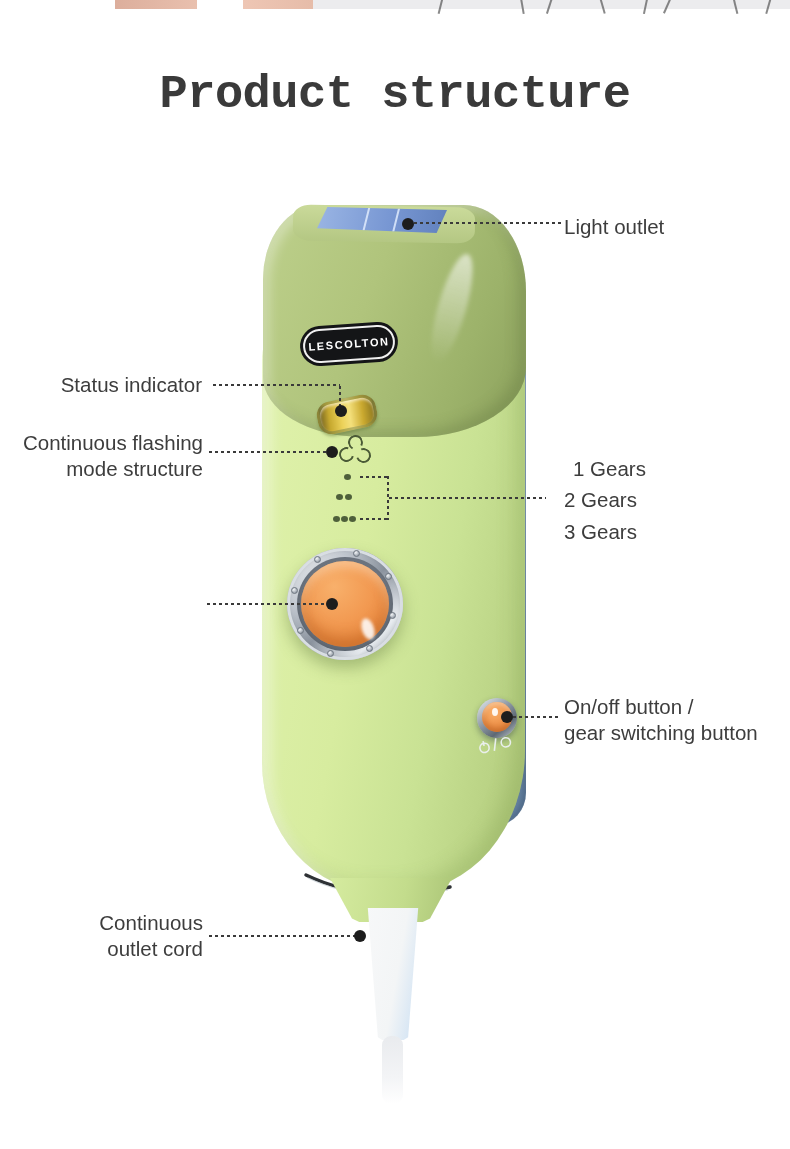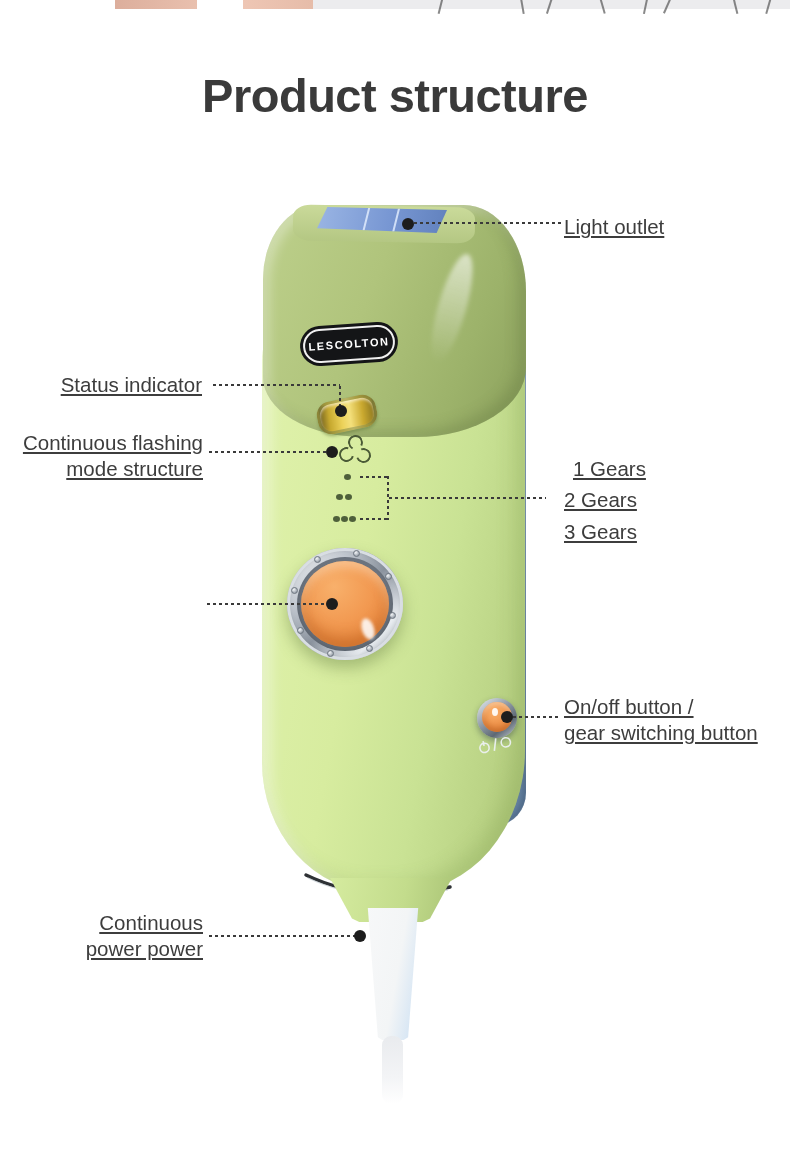--- a/index.html
+++ b/index.html
@@ -13,21 +13,21 @@
   .strip-skin1 { left:115px; top:0; width:82px; height:9px;
     background:linear-gradient(90deg,#dcae9c,#e9c0ae); }
   .strip-skin2 { left:243px; top:0; width:70px; height:9px;
     background:linear-gradient(90deg,#eec6b4,#e6bca9); }
   .strip-gray  { left:313px; top:0; width:477px; height:9px; background:#ececee; }
   .strip-line  { position:absolute; top:-6px; width:1.5px; height:20px;
     background:#4a4a4a; opacity:.65; }
 
   
   .title { left:0; right:0; top:68px; text-align:center;
-    font-size:47px; font-weight:700; color:#3a3a3a; letter-spacing:-.5px; }
+    font-size:47px; font-weight:700; color:#3a3a3a; letter-spacing:-.5px;font-family:Liberation Mono, monospace; }
 
   
   .panel { left:468px; top:289px; width:58px; height:536px;
     border-radius:28px 28px 30px 30px / 38px 38px 34px 34px;
     background:linear-gradient(172deg,#aec6da 0%,#96b1ca 35%,#85a2bd 60%,#7391ae 82%,#62809e 100%);
     box-shadow: inset 2px 0 3px rgba(255,255,255,.55), inset -4px 0 6px rgba(35,55,85,.35); }
   .vents { left:473px; top:331px; width:48px; height:162px; transform:rotate(4deg); }
   .slot { position:absolute; width:10px; border-radius:5px;
     background:repeating-linear-gradient(180deg,#141d26 0 5px,#46535f 5px 7px);
     box-shadow:1px 1px 1px rgba(255,255,255,.4), inset 0 0 2px #000; }
@@ -116,21 +116,21 @@
     background:linear-gradient(180deg,#e9ebee 0%,#f3f4f6 60%,rgba(255,255,255,0) 100%); }
 
   
   .dh { position:absolute; height:2px;
     background:repeating-linear-gradient(90deg,#3a3a3a 0 3px,transparent 3px 6px); }
   .dv { position:absolute; width:2px;
     background:repeating-linear-gradient(180deg,#3a3a3a 0 3px,transparent 3px 6px); }
   .dot { position:absolute; width:12px; height:12px; border-radius:50%; background:#1d1d1d; }
 
   
-  .lbl { position:absolute; font-size:20.5px; color:#3d3d3d; line-height:26px; white-space:nowrap;text-decoration:underline; }
+  .lbl { position:absolute; font-size:20.5px; color:#3d3d3d; line-height:26px; white-space:nowrap; }
   .r { text-align:right; }
   .lbl-light  { left:564px; top:214px; }
   .lbl-status { right:588px; top:372px; }
   .lbl-mode   { right:587px; top:430px; }
   .lbl-g1 { left:564px; top:456px;margin-left:9px; } .lbl-g2 { left:564px; top:487px; } .lbl-g3 { left:564px; top:519px;text-align:center; }
   .lbl-flash  { right:587px; top:583px; }
   .lbl-onoff  { left:564px; top:694px; }
   .lbl-cord   { right:587px; top:910px; }
 </style>
 </head>
@@ -256,18 +256,18 @@
 
   <span class="dot" style="left:501px;top:711px"></span>
   <span class="dh" style="left:513px;top:716px;width:48px"></span>
   <div class="lbl lbl-onoff">
     <div>On/off button /</div>
     <div>gear switching button</div>
   </div>
 
   <div class="lbl lbl-cord r">
     <div>Continuous</div>
-    <div>power power</div>
+    <div>outlet cord</div>
   </div>
   <span class="dh" style="left:209px;top:935px;width:146px"></span>
   <span class="dot" style="left:354px;top:930px"></span>
 
 </div>
 
 </body></html>

